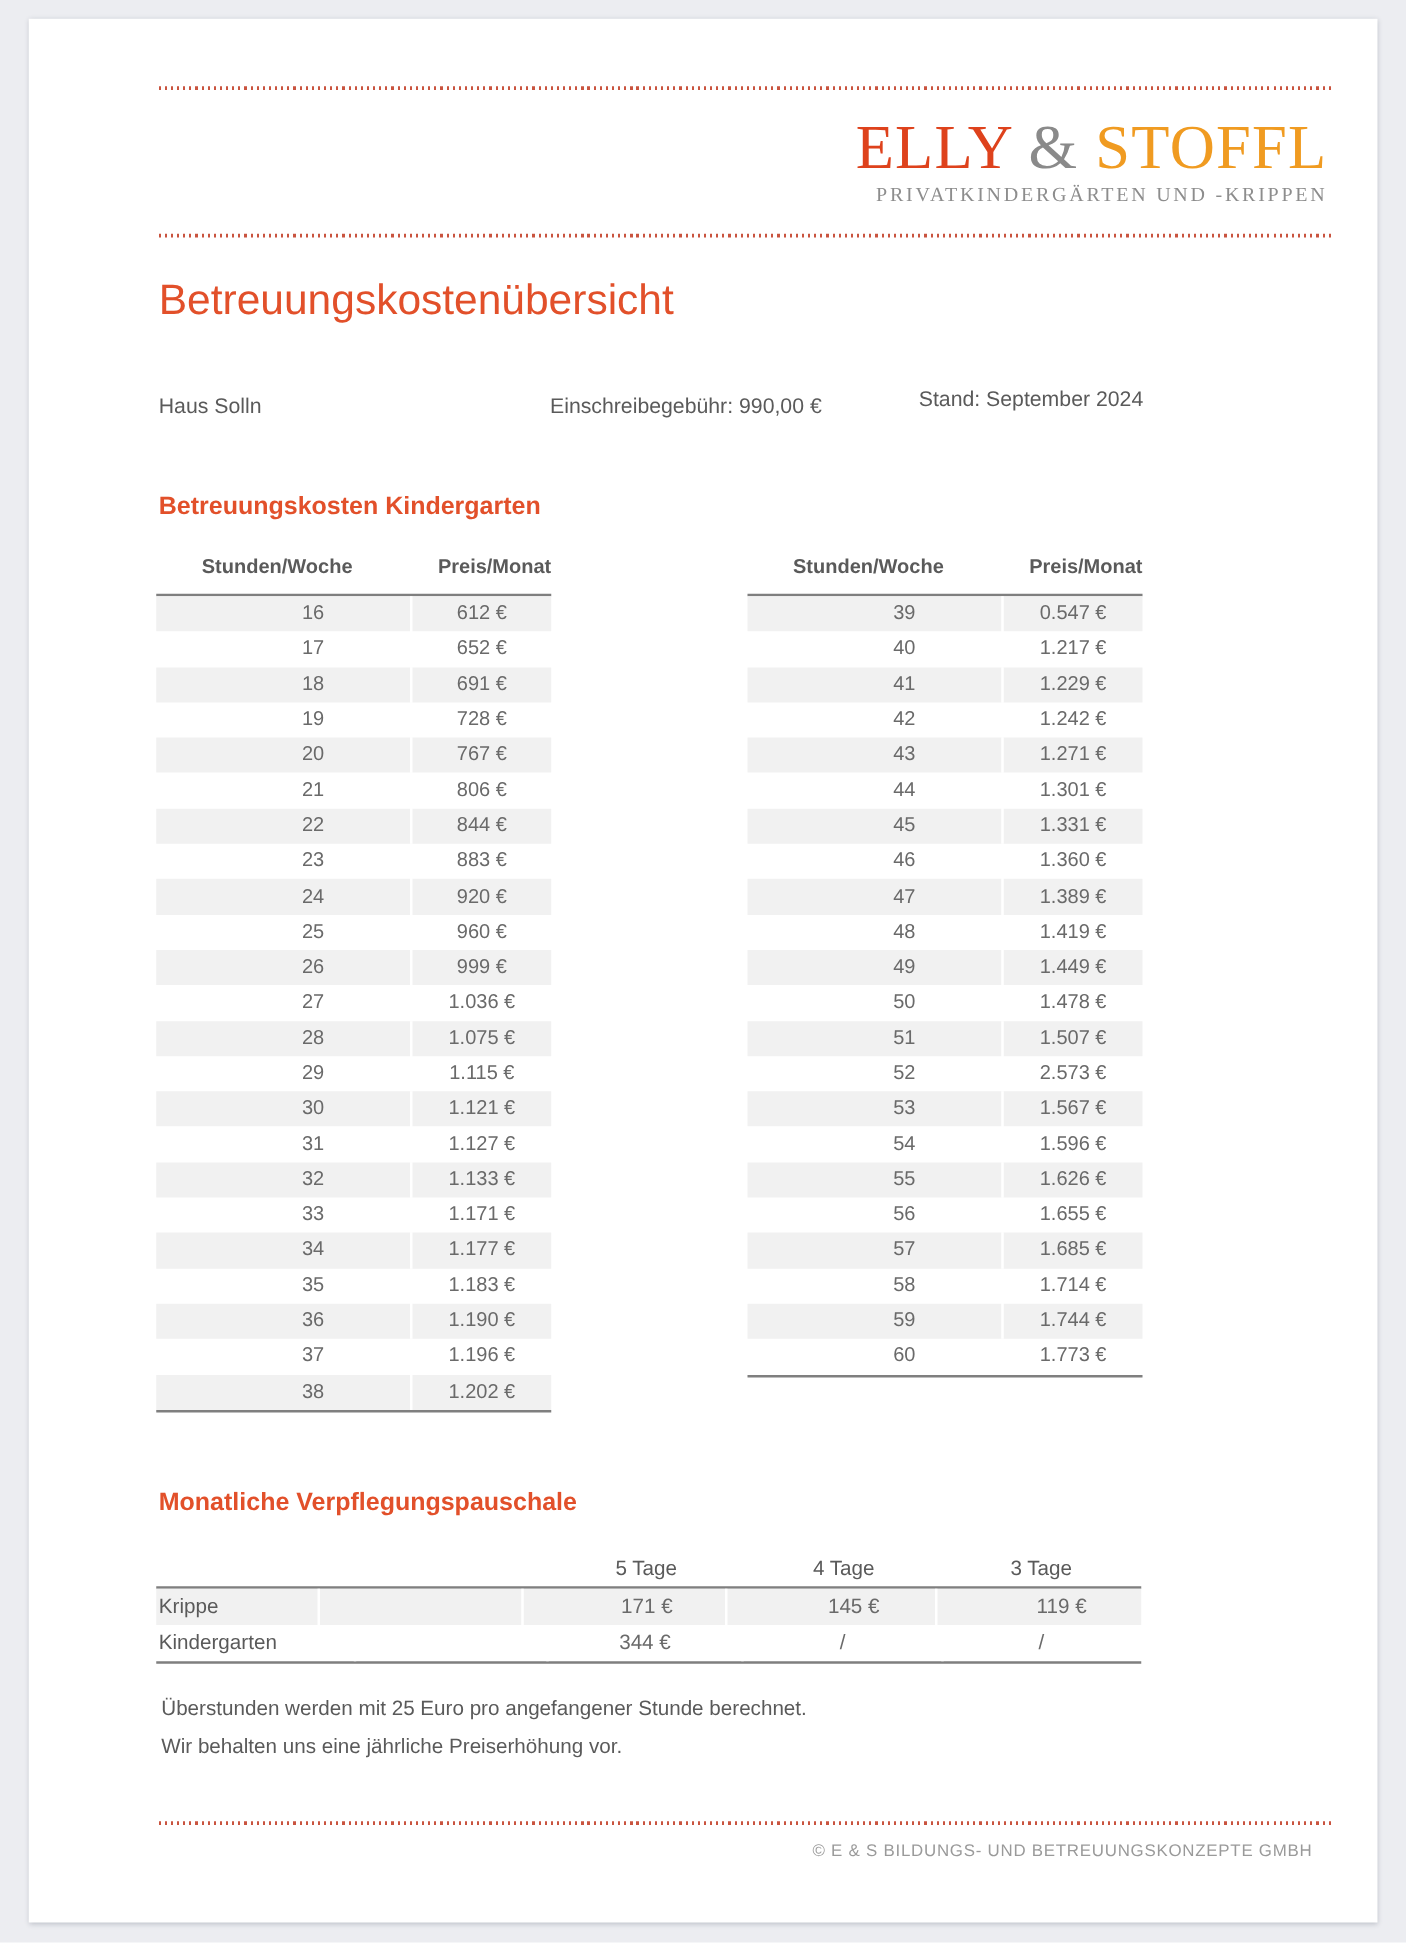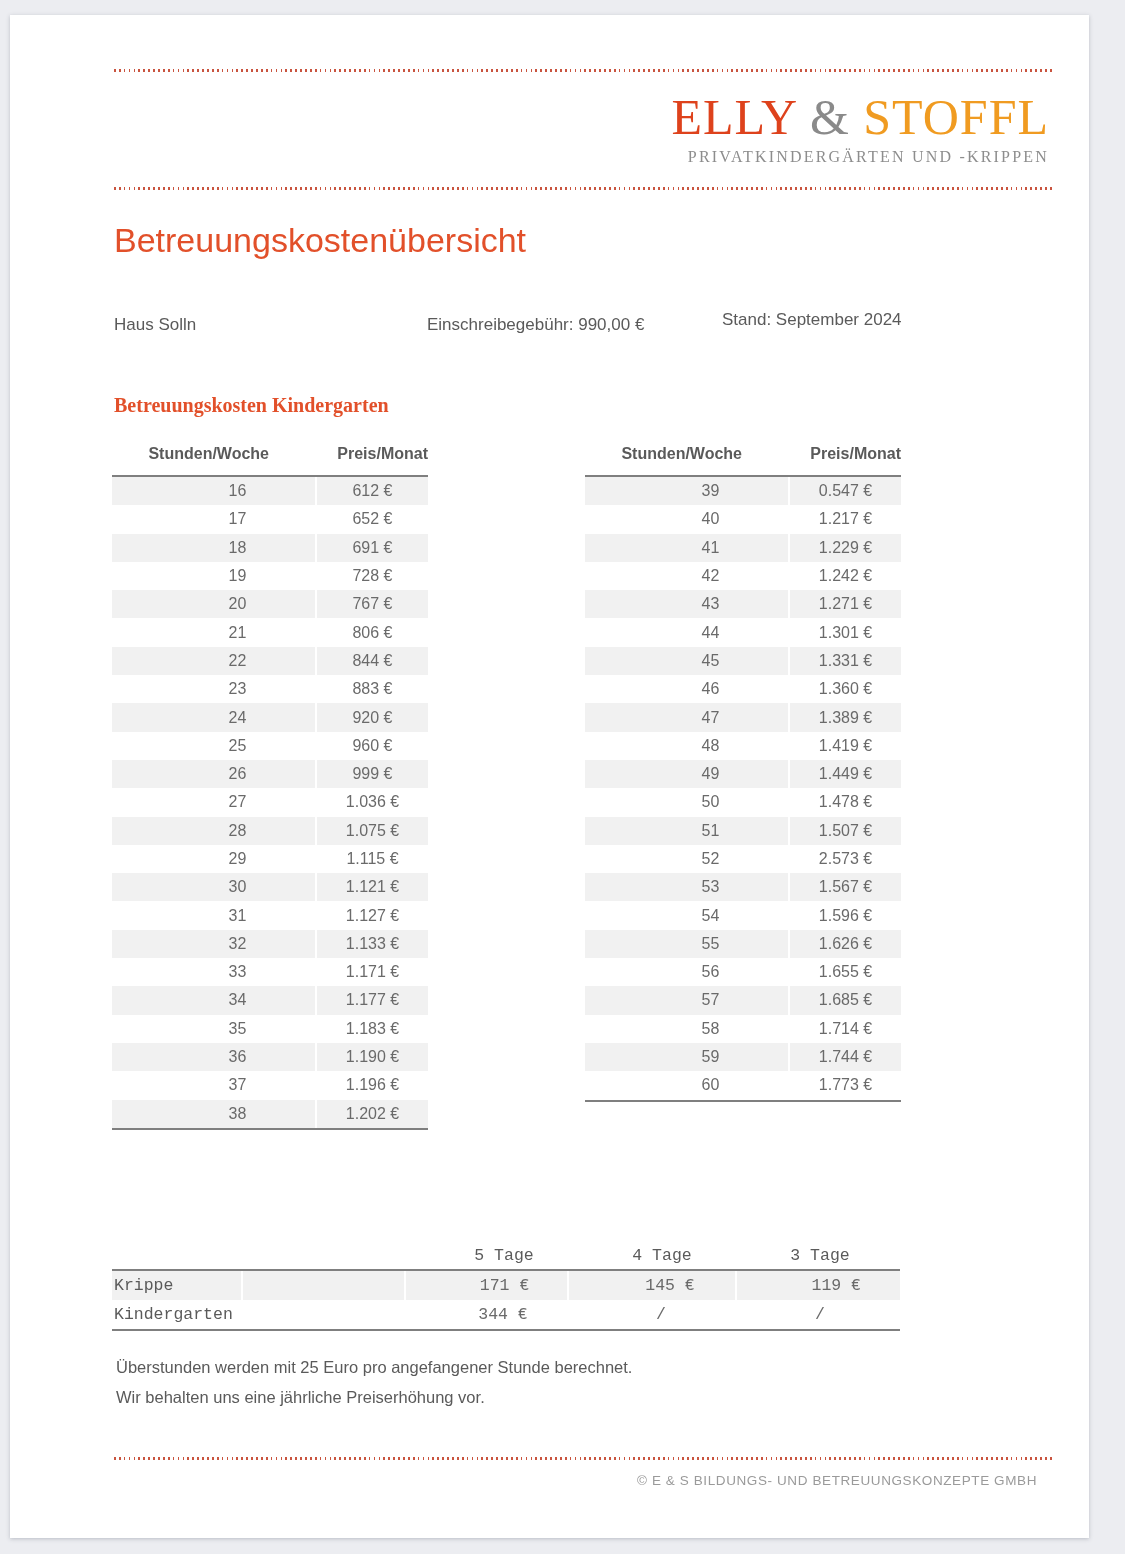--- a/index.html
+++ b/index.html
@@ -16,21 +16,21 @@
   *{margin:0;padding:0;box-sizing:border-box;}
   html,body{width:1125px;height:1554px;}
   body{
     background:#ECEDF1;
     font-family:"Liberation Sans", sans-serif;
     position:relative;
     overflow:hidden;
   }
   .page{
     position:absolute;
-    left:10px; top:15px;
+    left:23px; top:15px;
     width:1079px; height:1523px;
     background:#FFFFFF;
     box-shadow:0 1px 4px rgba(40,50,70,.25);
   }
   .dotline{
     position:absolute;
     left:104px; width:940px; height:3px;
     background-image:repeating-linear-gradient(90deg, var(--dot) 0 1.7px, transparent 1.7px 4.9px);
   }
   .dotline.l1{top:54px;}
@@ -71,21 +71,21 @@
   .meta-fee{position:absolute; left:417px; top:300px; font-size:17px; color:var(--text);}
   .meta-stand{position:absolute; left:712px; top:295px; font-size:17px; color:var(--text);}
 
   .section-title{
     position:absolute;
     left:104px;
     font-size:20px;
     font-weight:600;
     color:var(--heading);
   }
-  .sec-kg{top:379px;font-family:Liberation Serif, serif;}
+  .sec-kg{top:379px;}
   .sec-meal{top:1176px;}
 
   .ptable{
     position:absolute;
     top:428px;
     width:316px;
     border-bottom:2px solid var(--border);
     font-size:16px;
     color:var(--table-text);
   }
@@ -116,21 +116,21 @@
   }
   .mhdr{
     display:flex;
     height:30px;
     border-bottom:2.5px solid var(--border);
     color:var(--text);
     align-items:flex-start;
   }
   .mrow{display:flex; height:29px; align-items:center;}
   .mrow.shaded{background:var(--shade);gap:36px;}
-  .mc{align-self:stretch; display:flex; align-items:center; justify-content:center;font-family:Liberation Mono, monospace;}
+  .mc{align-self:stretch; display:flex; align-items:center; justify-content:center;}
   .mc-label{width:160px; justify-content:flex-start; padding-left:2px; border-right:2px solid #FFFFFF; color:var(--text);}
   .mc-spacer{width:154px; border-right:2px solid #FFFFFF;}
   .mc-v1{width:156px; border-right:2px solid #FFFFFF;}
   .mc-v2{width:160px; border-right:2px solid #FFFFFF;}
   .mc-v3{width:156px;}
   .mhdr .mc-label,.mhdr .mc-spacer,.mhdr .mc-v1,.mhdr .mc-v2{border-right:none;}
 
   .notes{
     position:absolute;
     left:106px; top:1337px;
@@ -359,20 +359,21 @@
           <div class="pc pc1">59</div>
           <div class="pc pc2">1.744 €</div>
         </div>
         <div class="prow">
           <div class="pc pc1">60</div>
           <div class="pc pc2">1.773 €</div>
         </div>
       </div>
   </div>
 
+  <h2 class="section-title sec-meal">Monatliche Verpflegungspauschale</h2>
 
   <div class="mtable">
     <div class="mhdr">
       <div class="mc mc-label"></div>
       <div class="mc mc-spacer"></div>
       <div class="mc mc-v1">5 Tage</div>
       <div class="mc mc-v2">4 Tage</div>
       <div class="mc mc-v3">3 Tage</div>
     </div>
     <div id="meal-body">

